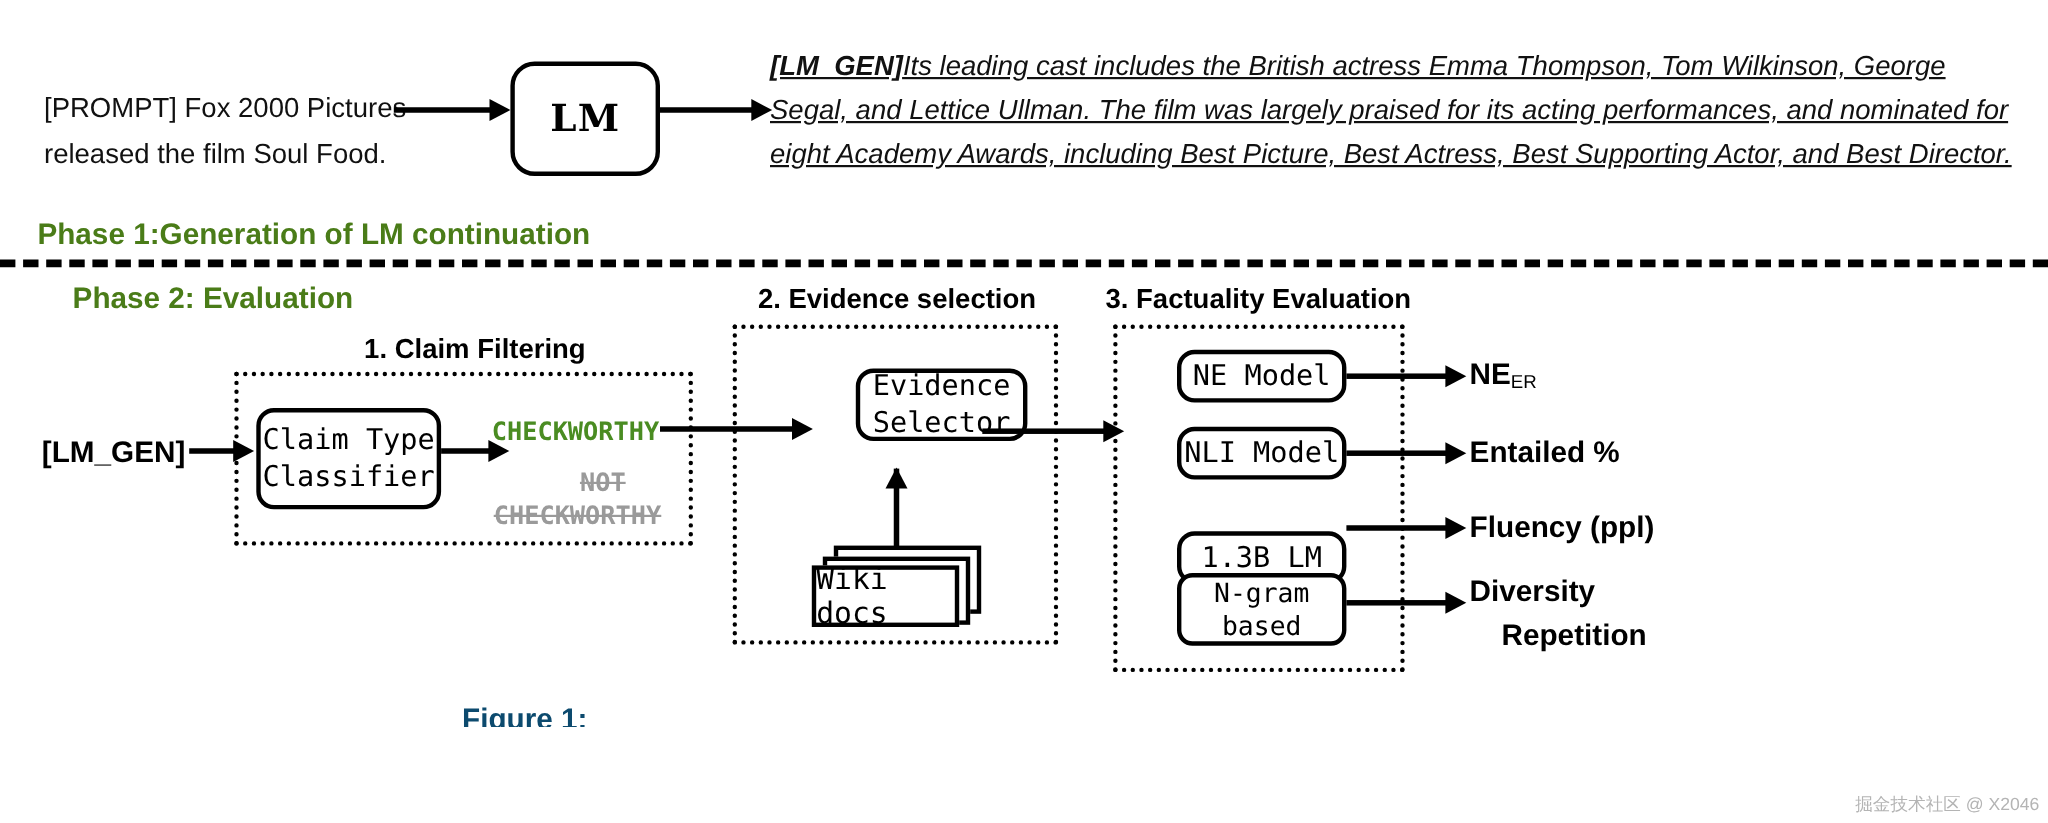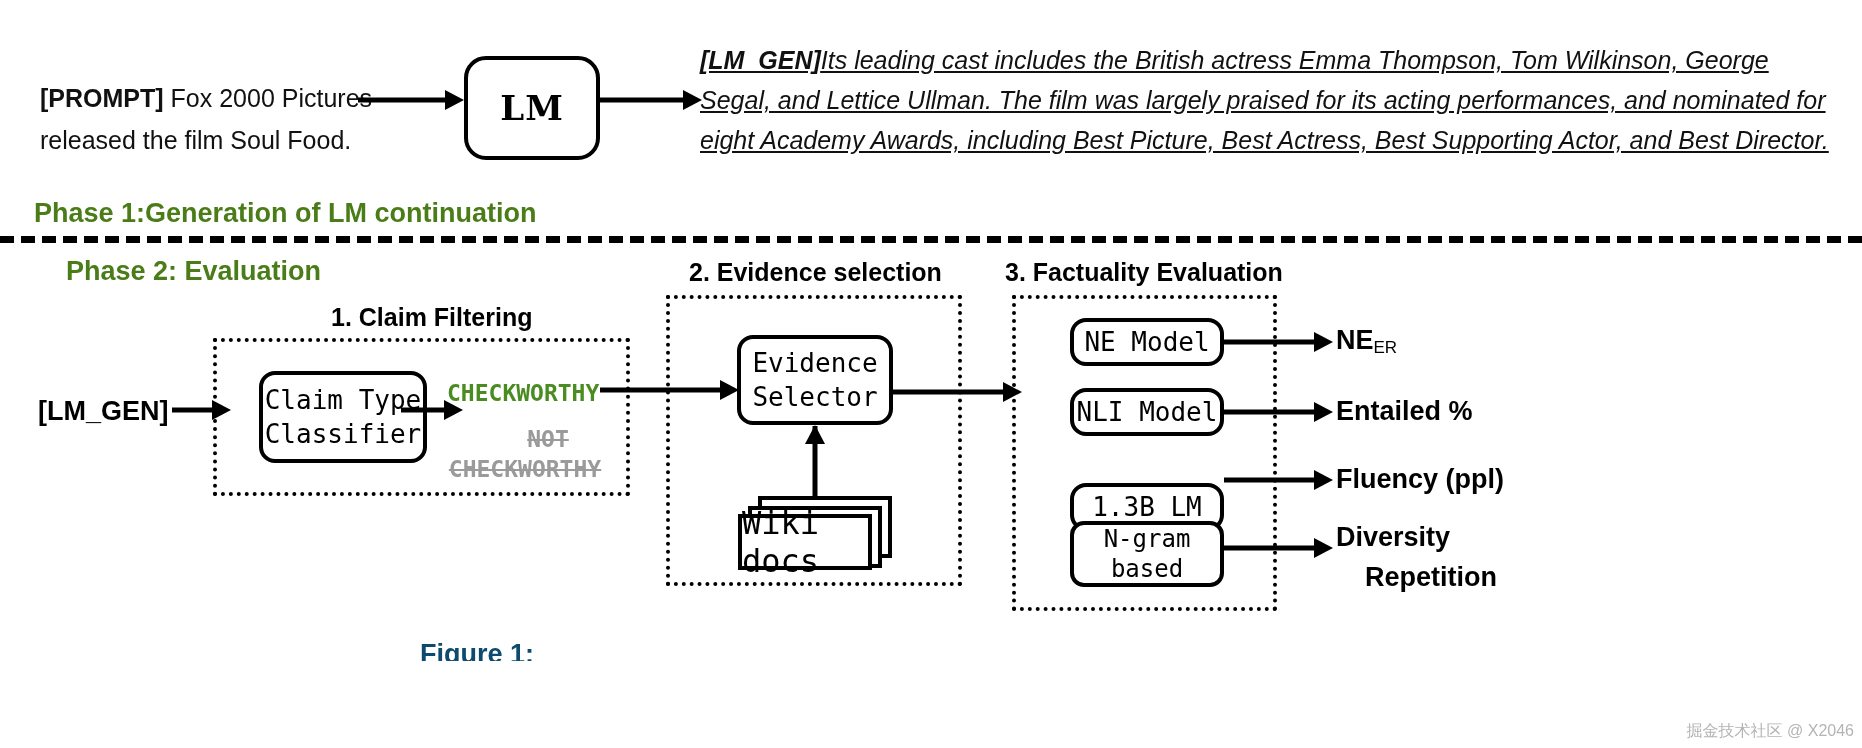--- a/index.html
+++ b/index.html
@@ -3,21 +3,21 @@
 <meta charset="utf-8">
 <style>
   html,body{margin:0;padding:0;background:#ffffff;}
   body{width:1862px;height:748px;position:relative;overflow:hidden;
        font-family:"Liberation Sans",sans-serif;color:#000;}
 
   .abs{position:absolute;}
 
   
   .prompt-block{left:40px;top:77px;width:390px;font-size:25px;line-height:42px;color:#111;}
-  .prompt-tag{font-weight:bold;}
+  .prompt-tag{font-weight:normal;}
 
   .gen-block{left:700px;top:40px;width:1140px;font-size:25px;line-height:40px;
              font-style:italic;color:#111;text-decoration:underline;}
   .gen-tag{font-weight:bold;font-style:italic;}
 
   
   .lm-box{left:464px;top:56px;width:128px;height:96px;border:4px solid #000;
           border-radius:22px;background:#fff;display:flex;align-items:center;justify-content:center;}
   .lm-box span{font-family:"DejaVu Serif",serif;font-weight:bold;font-size:34px;letter-spacing:1px;}
 
@@ -62,21 +62,21 @@
        font-size:23px;font-weight:bold;color:#9a9a9a;
        text-decoration:line-through;text-decoration-thickness:2px;
        line-height:30px;}
 
   .out-label{font-size:27px;font-weight:bold;color:#000;white-space:nowrap;}
   .out-label sub{font-size:17px;font-weight:normal;vertical-align:-4px;}
 
   
   .doc{position:absolute;border:4px solid #000;background:#fff;box-sizing:border-box;}
   .doc-front{display:flex;align-items:center;justify-content:center;
-             font-family:"DejaVu Sans Mono","Liberation Mono",monospace;font-size:32px;}
+             font-family:"DejaVu Sans Mono","Liberation Mono",monospace;font-size:27px;}
 
   
   .watermark{right:8px;bottom:6px;font-size:16px;color:#b4b4b4;}
 
   
   .fig-cap{left:420px;top:639px;font-size:27px;font-weight:bold;color:#0c4a6e;
            overflow:hidden;height:22px;}
 </style>
 </head>
 <body>
@@ -115,21 +115,21 @@
 
 <div class="abs lmgen-label" style="left:38px;top:396px;">[LM_GEN]</div>
 
 <div class="arrow abs" style="left:172px;top:410px;width:58px;">
   <div class="shaft" style="width:42px;"></div>
   <div class="head" style="left:40px;"></div>
 </div>
 
 <div class="abs dotted-box" style="left:213px;top:338px;width:417px;height:158px;"></div>
 
-<div class="abs mono-box" style="left:233px;top:371px;width:168px;height:92px;margin-left:26px;">
+<div class="abs mono-box" style="left:233px;top:371px;width:168px;height:92px;">
   <div>Claim Type</div>
   <div>Classifier</div>
 </div>
 
 <div class="arrow abs" style="left:401px;top:410px;width:62px;">
   <div class="shaft" style="width:45px;"></div>
   <div class="head" style="left:43px;"></div>
 </div>
 
 <div class="abs cw" style="left:447px;top:380px;">CHECKWORTHY</div>
@@ -139,21 +139,21 @@
   <div class="ncw" style="margin-left:-46px;">CHECKWORTHY</div>
 </div>
 
 <div class="arrow abs" style="left:600px;top:390px;width:140px;">
   <div class="shaft" style="width:122px;"></div>
   <div class="head" style="left:120px;"></div>
 </div>
 
 <div class="abs dotted-box" style="left:666px;top:295px;width:296px;height:291px;"></div>
 
-<div class="abs mono-box" style="left:737px;top:335px;width:156px;height:90px;justify-content:center;">
+<div class="abs mono-box" style="left:778px;top:335px;width:156px;height:66px;justify-content:center;">
   <div>Evidence</div>
   <div>Selector</div>
 </div>
 
 <div class="doc" style="left:758px;top:496px;width:134px;height:62px;"></div>
 <div class="doc" style="left:748px;top:506px;width:134px;height:62px;"></div>
 <div class="doc doc-front" style="left:738px;top:514px;width:134px;height:56px;">
   <span>Wiki docs</span>
 </div>
 

